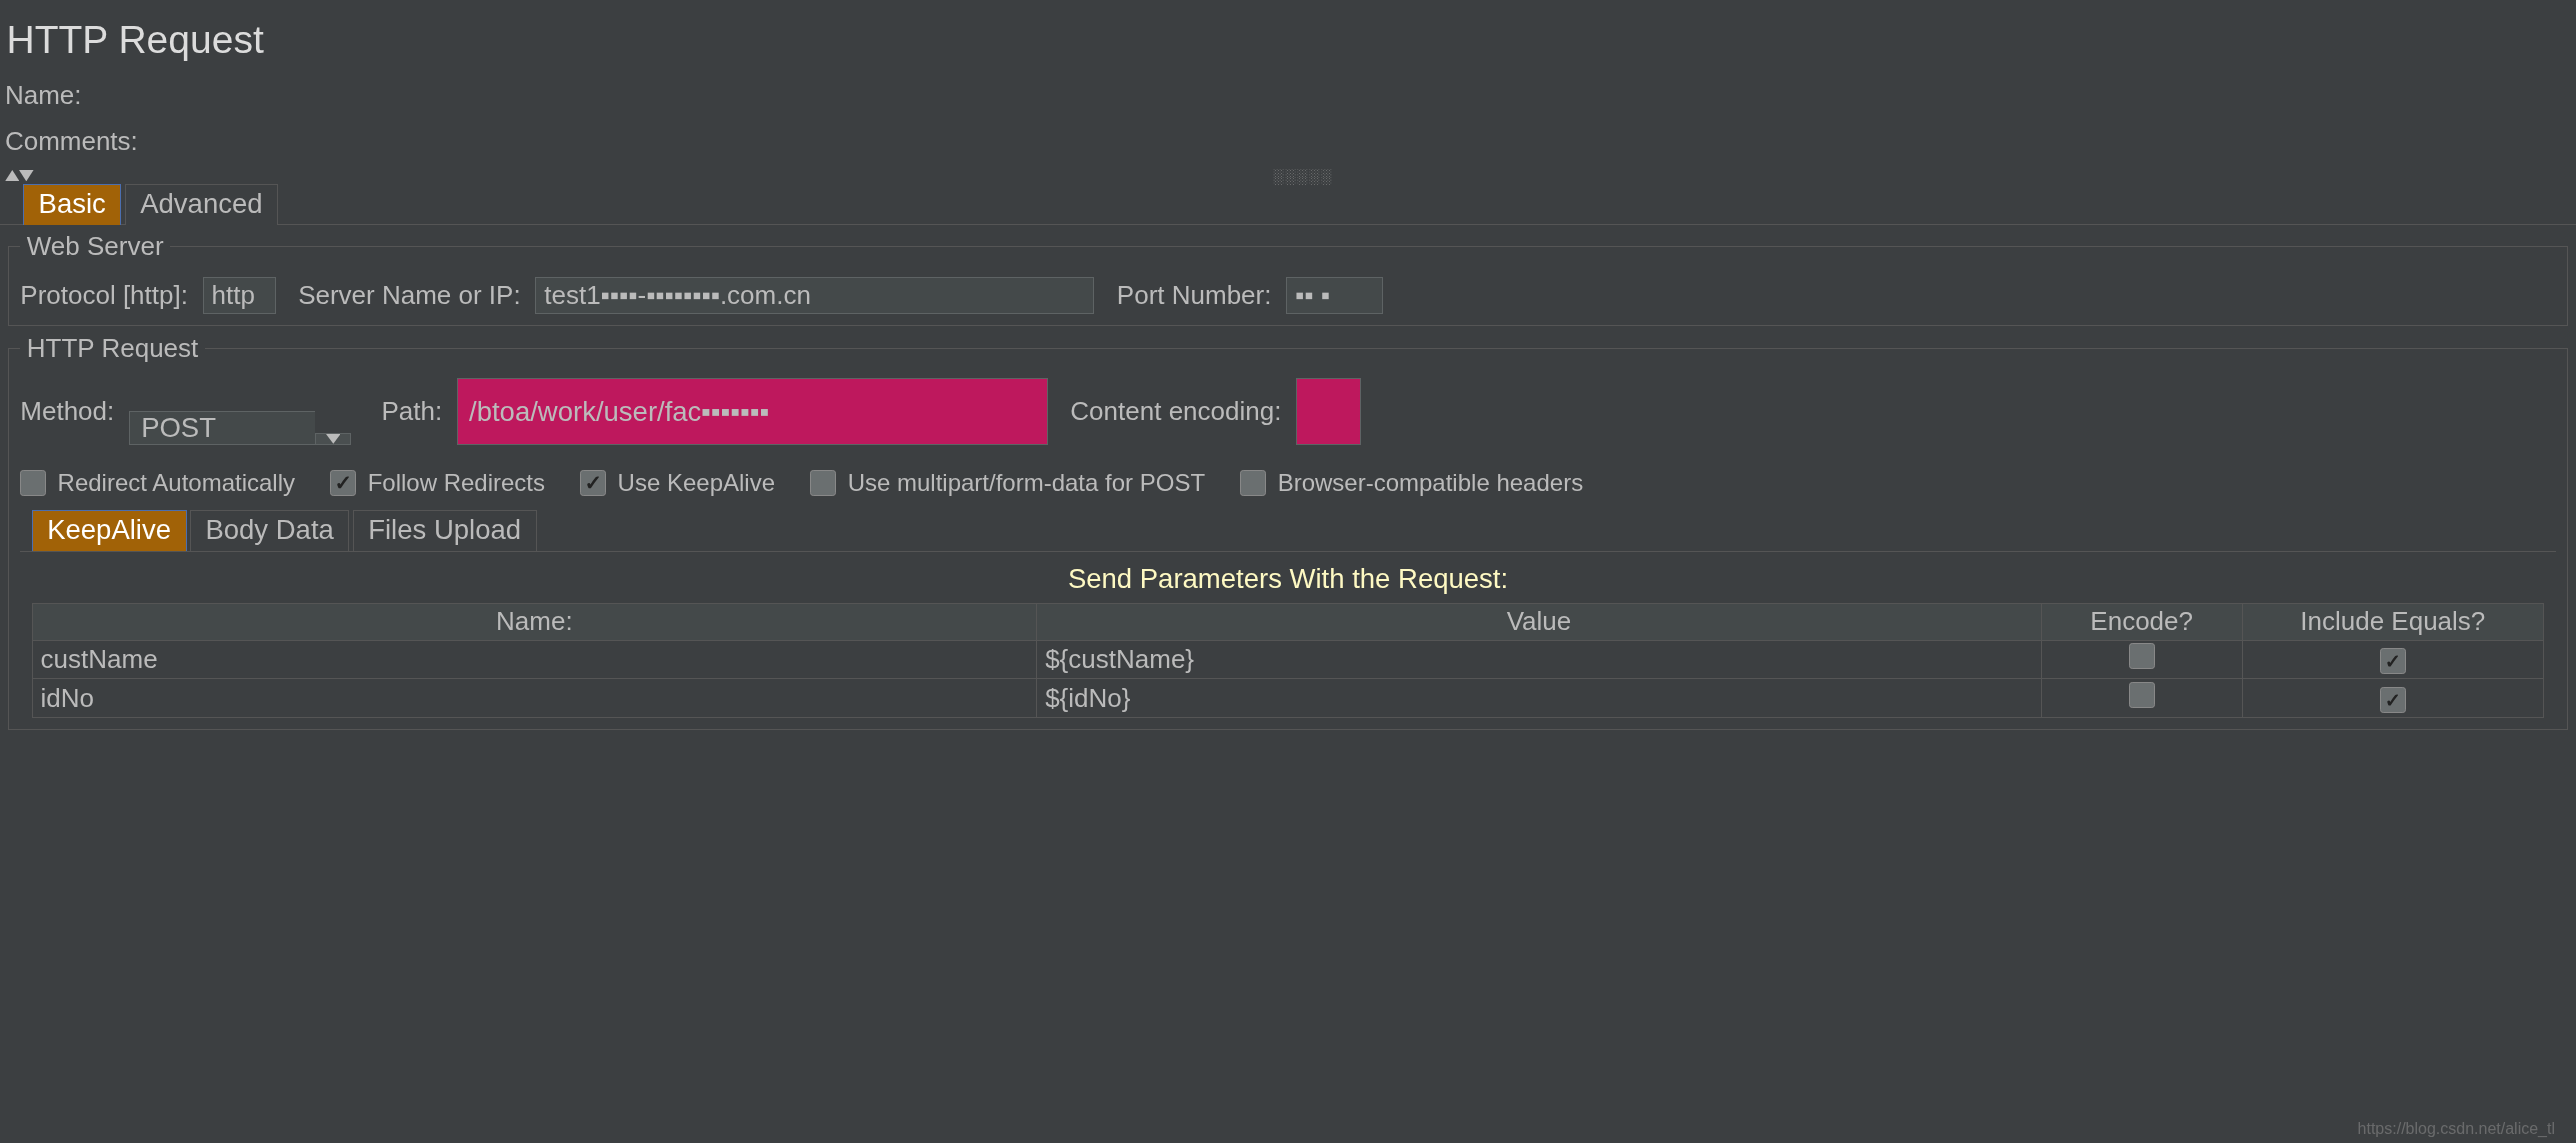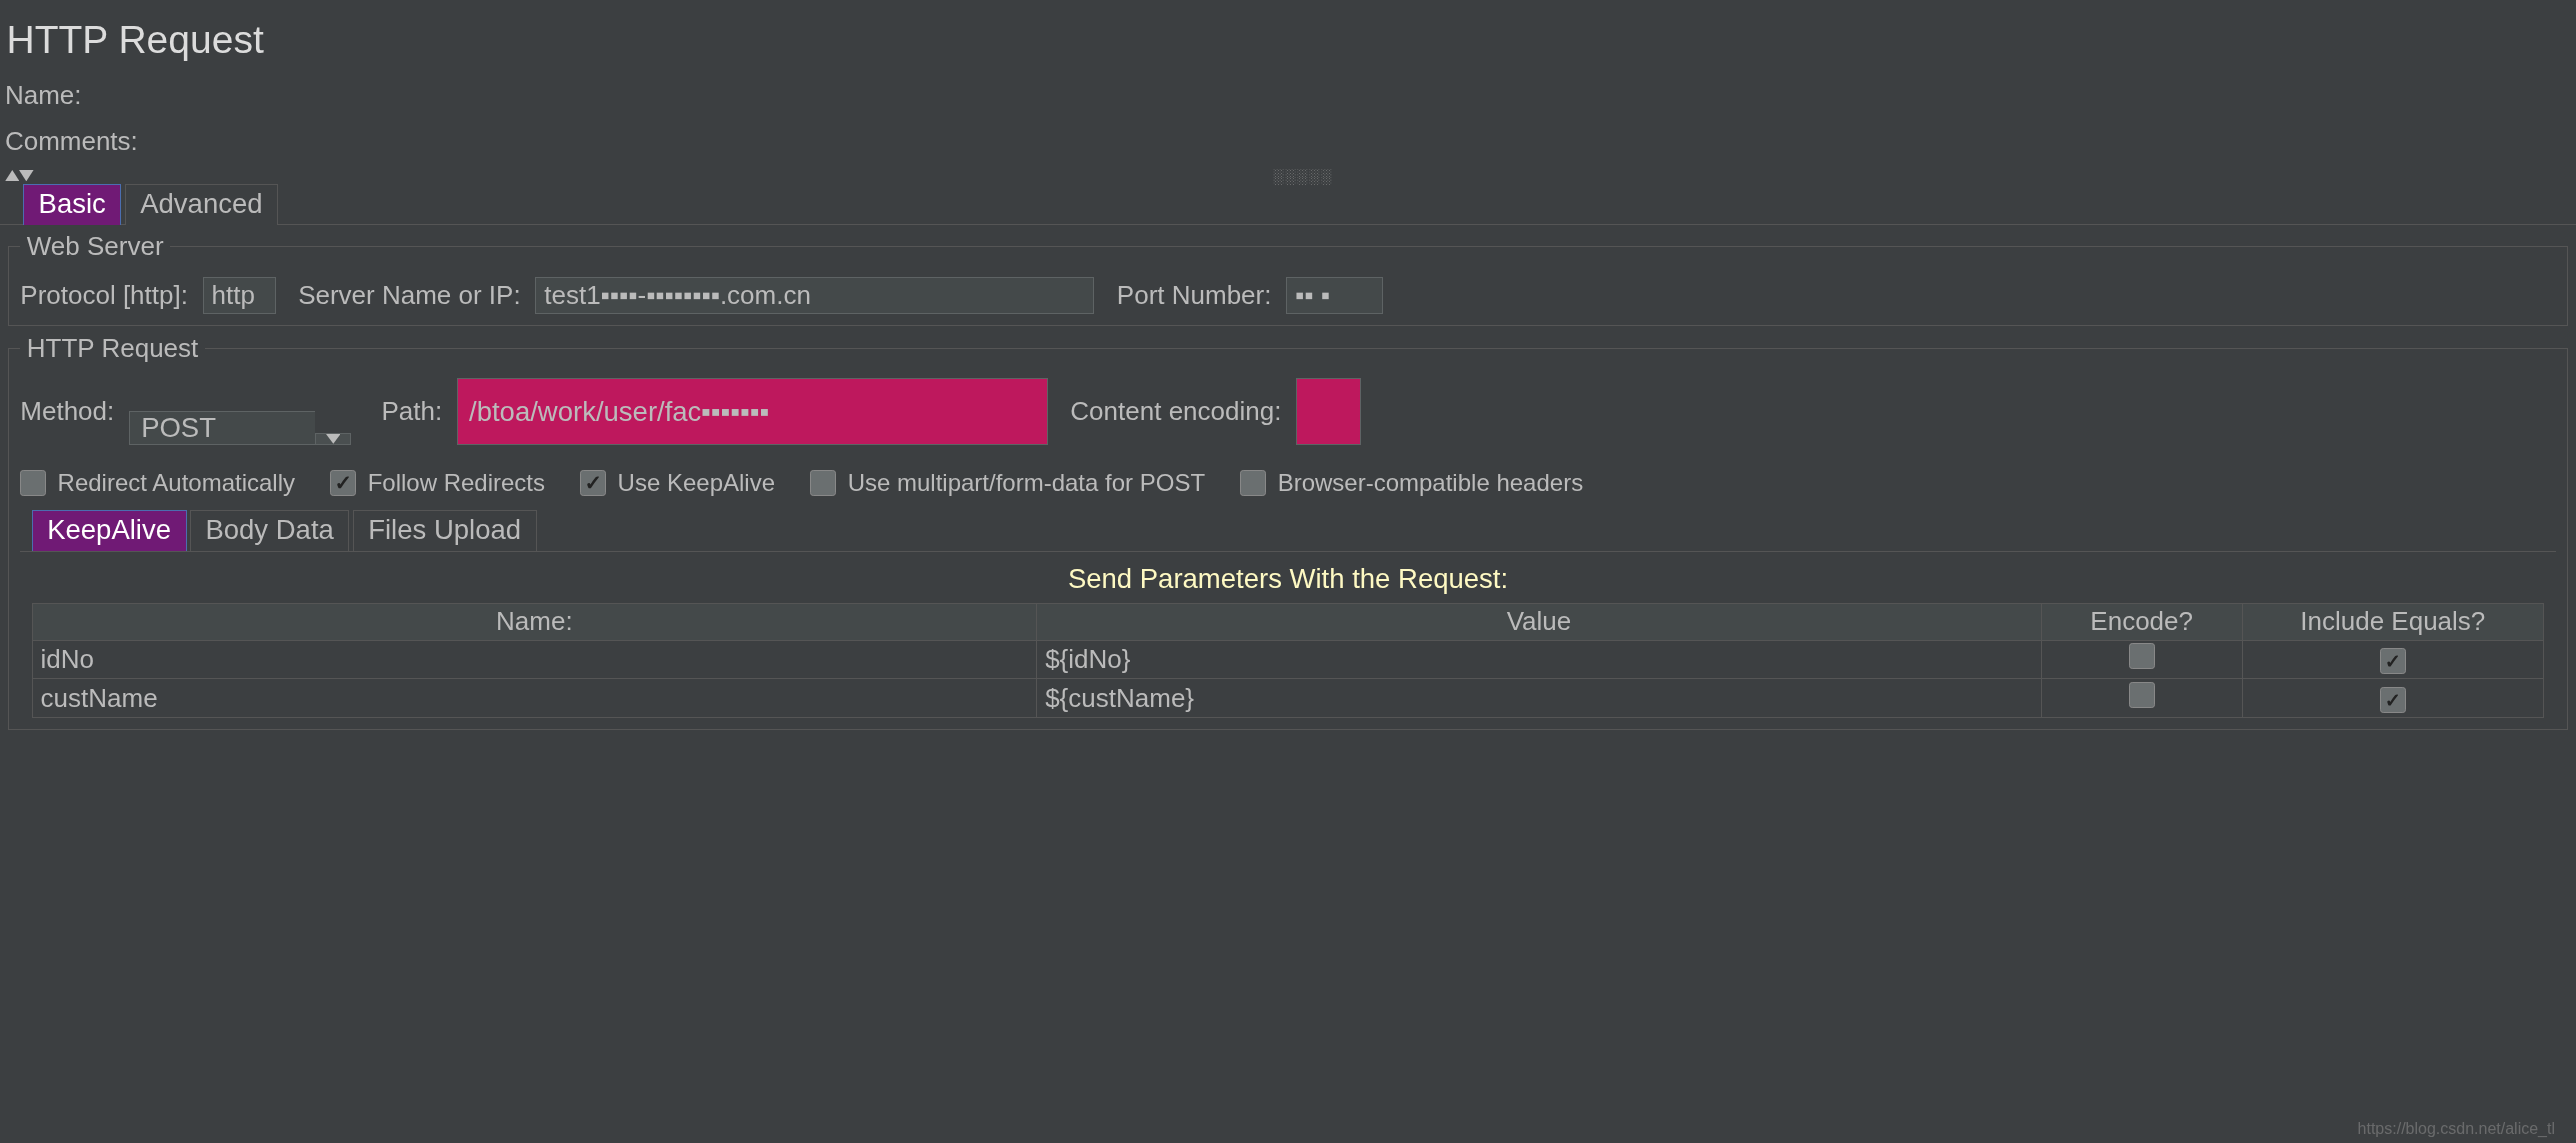--- a/index.html
+++ b/index.html
@@ -67,21 +67,21 @@
     font-size: 27.5px;
     color: #bbbbbb;
     border: 0.8px solid #555;
     border-bottom: none;
     background: #3c3f41;
     margin-right: 3.2px;
     margin-bottom: -0.8px;
     cursor: pointer;
   }
   .tab.active {
-    background: #701a75;
+    background: #a16207;
     color: #ffffff;
     border-color: #4b6eaf;
   }
   fieldset {
     border: 0.8px solid #555;
     margin: 6.5px 8px 1.6px 8px;
     padding: 14.6px 11.3px 11.3px 11.3px;
   }
   fieldset legend {
     font-size: 26px;
@@ -312,28 +312,28 @@
     <thead>
       <tr>
         <th style="width:40%">Name:</th>
         <th style="width:40%">Value</th>
         <th style="width:8%">Encode?</th>
         <th style="width:12%">Include Equals?</th>
       </tr>
     </thead>
     <tbody>
       <tr>
-        <td>idNo</td>
-        <td>${idNo}</td>
+        <td>custName</td>
+        <td>${custName}</td>
         <td class="center"><span class="tbl-cb"></span></td>
         <td class="center"><span class="tbl-cb checked"></span></td>
       </tr>
       <tr>
-        <td>custName</td>
-        <td>${custName}</td>
+        <td>idNo</td>
+        <td>${idNo}</td>
         <td class="center"><span class="tbl-cb"></span></td>
         <td class="center"><span class="tbl-cb checked"></span></td>
       </tr>
     </tbody>
   </table>
 </fieldset>
 
 <div class="watermark">https://blog.csdn.net/alice_tl</div>
 
 

